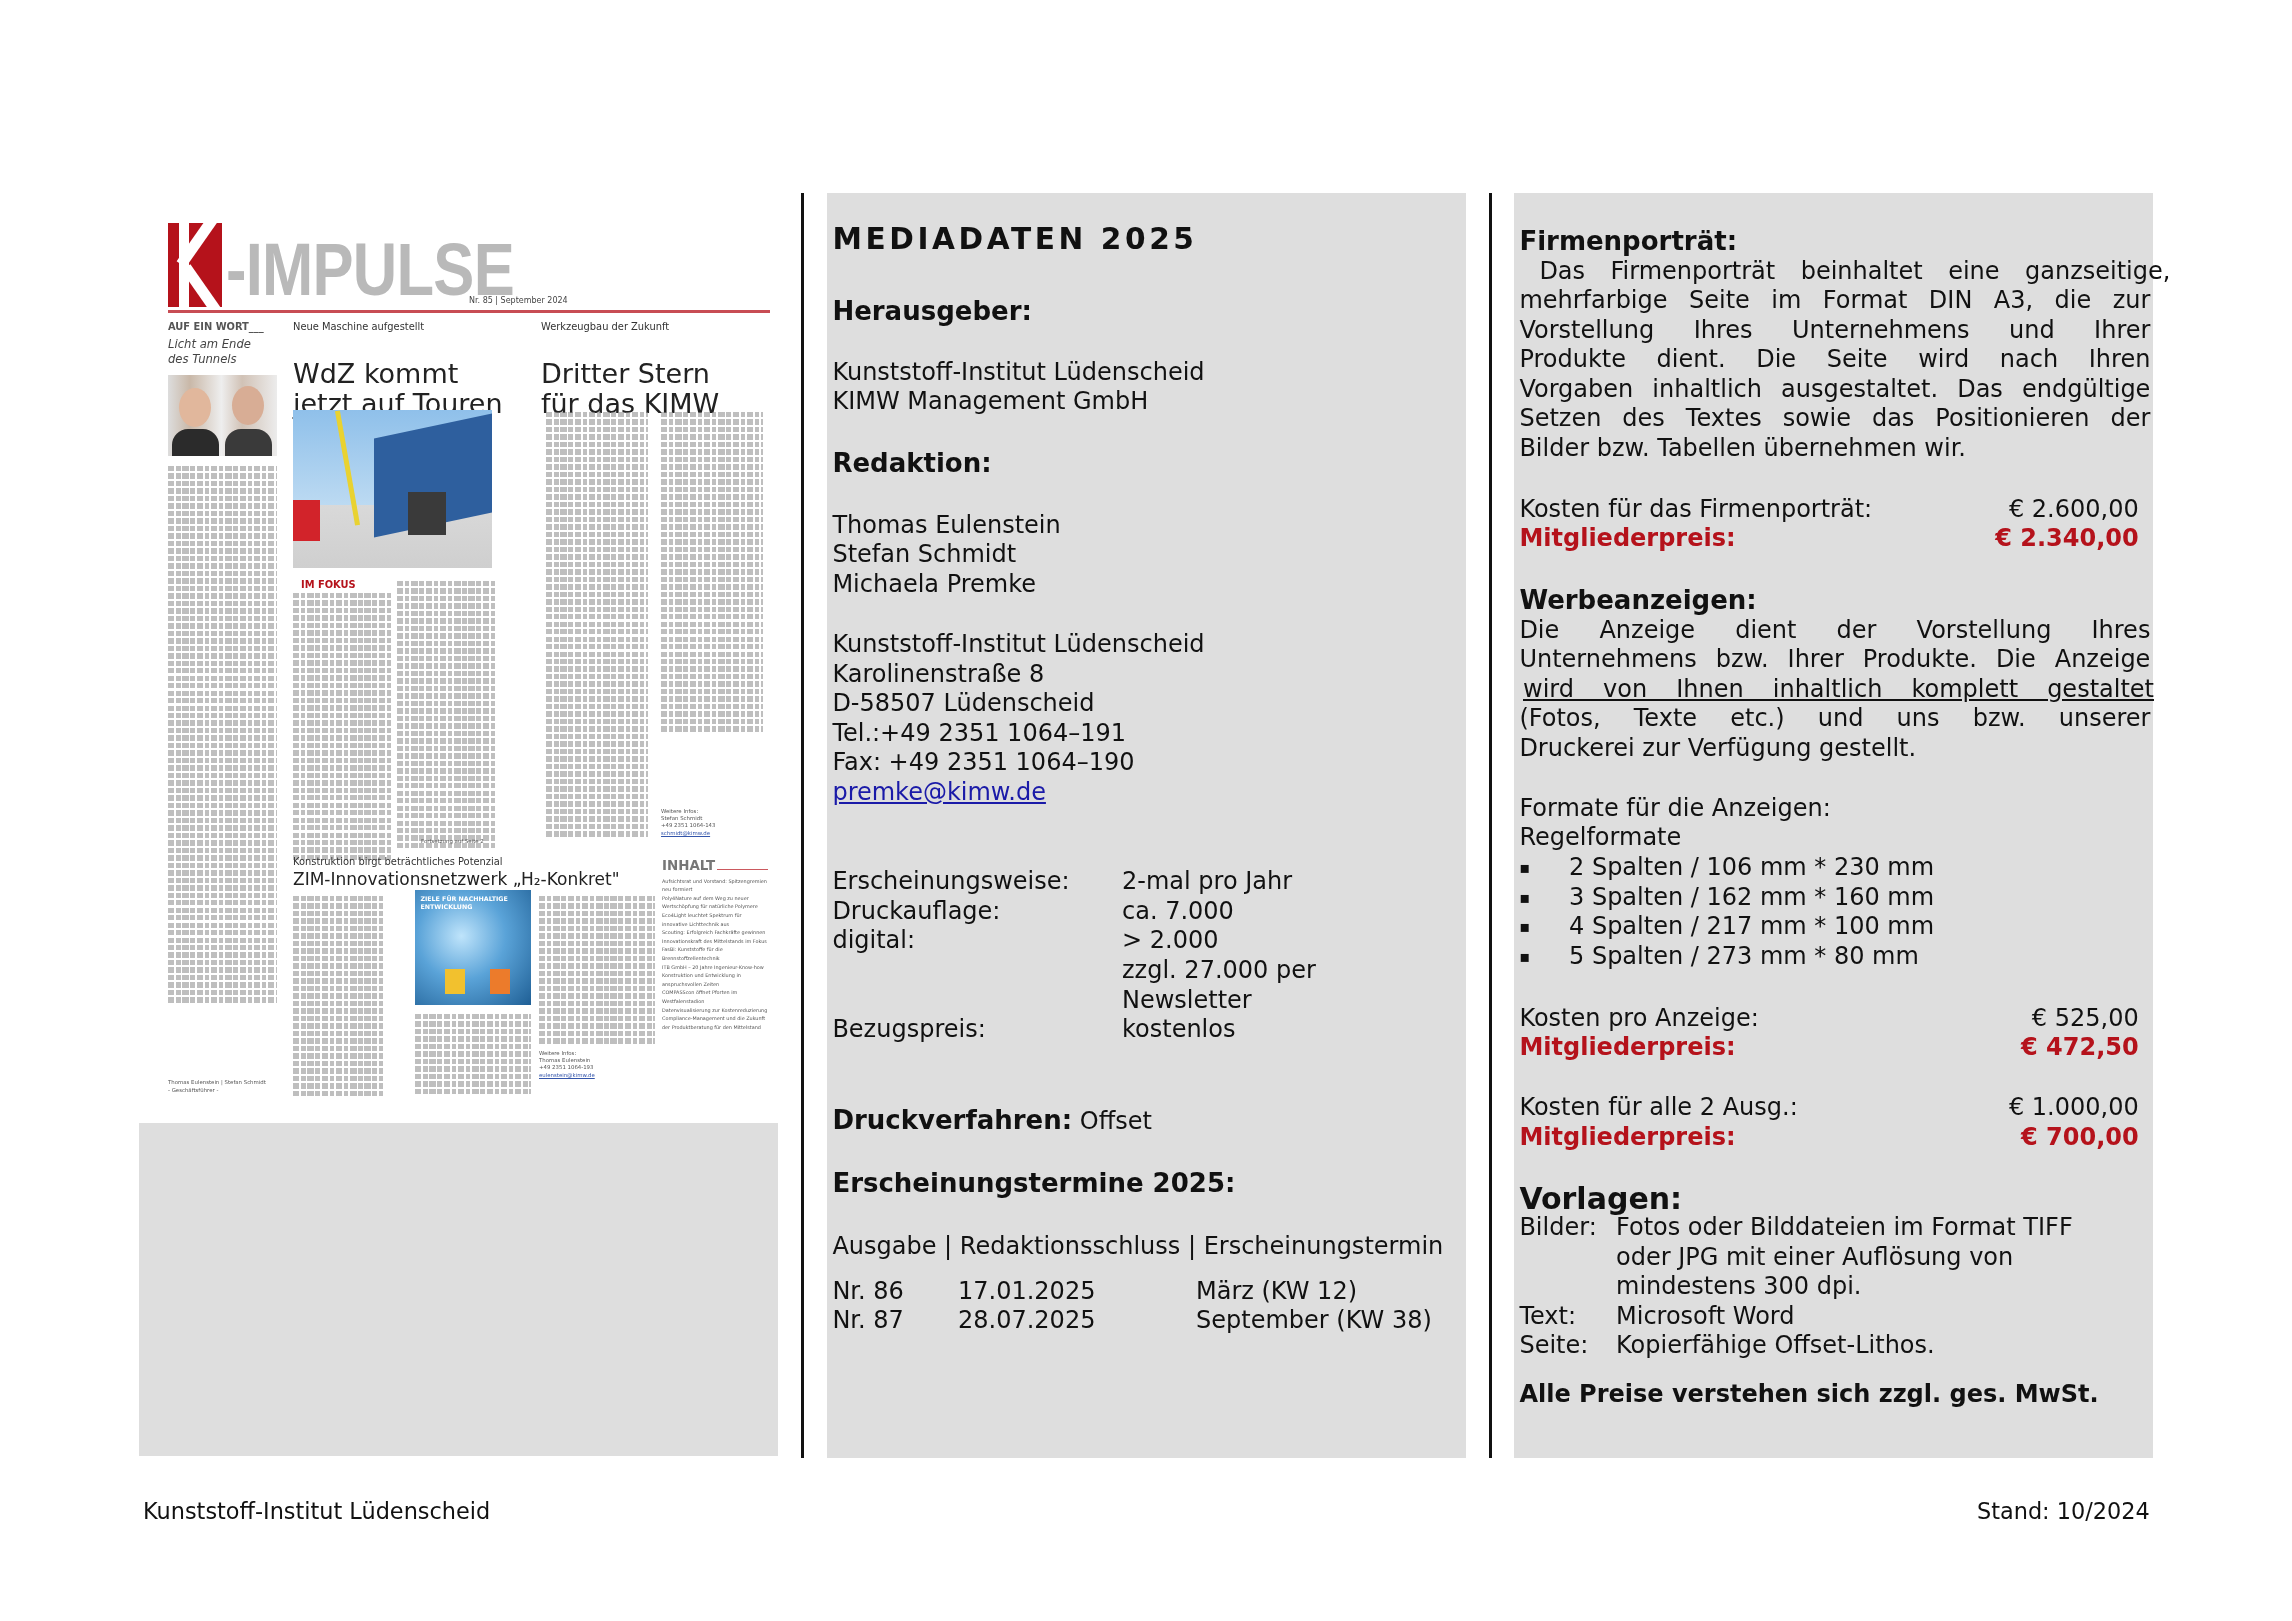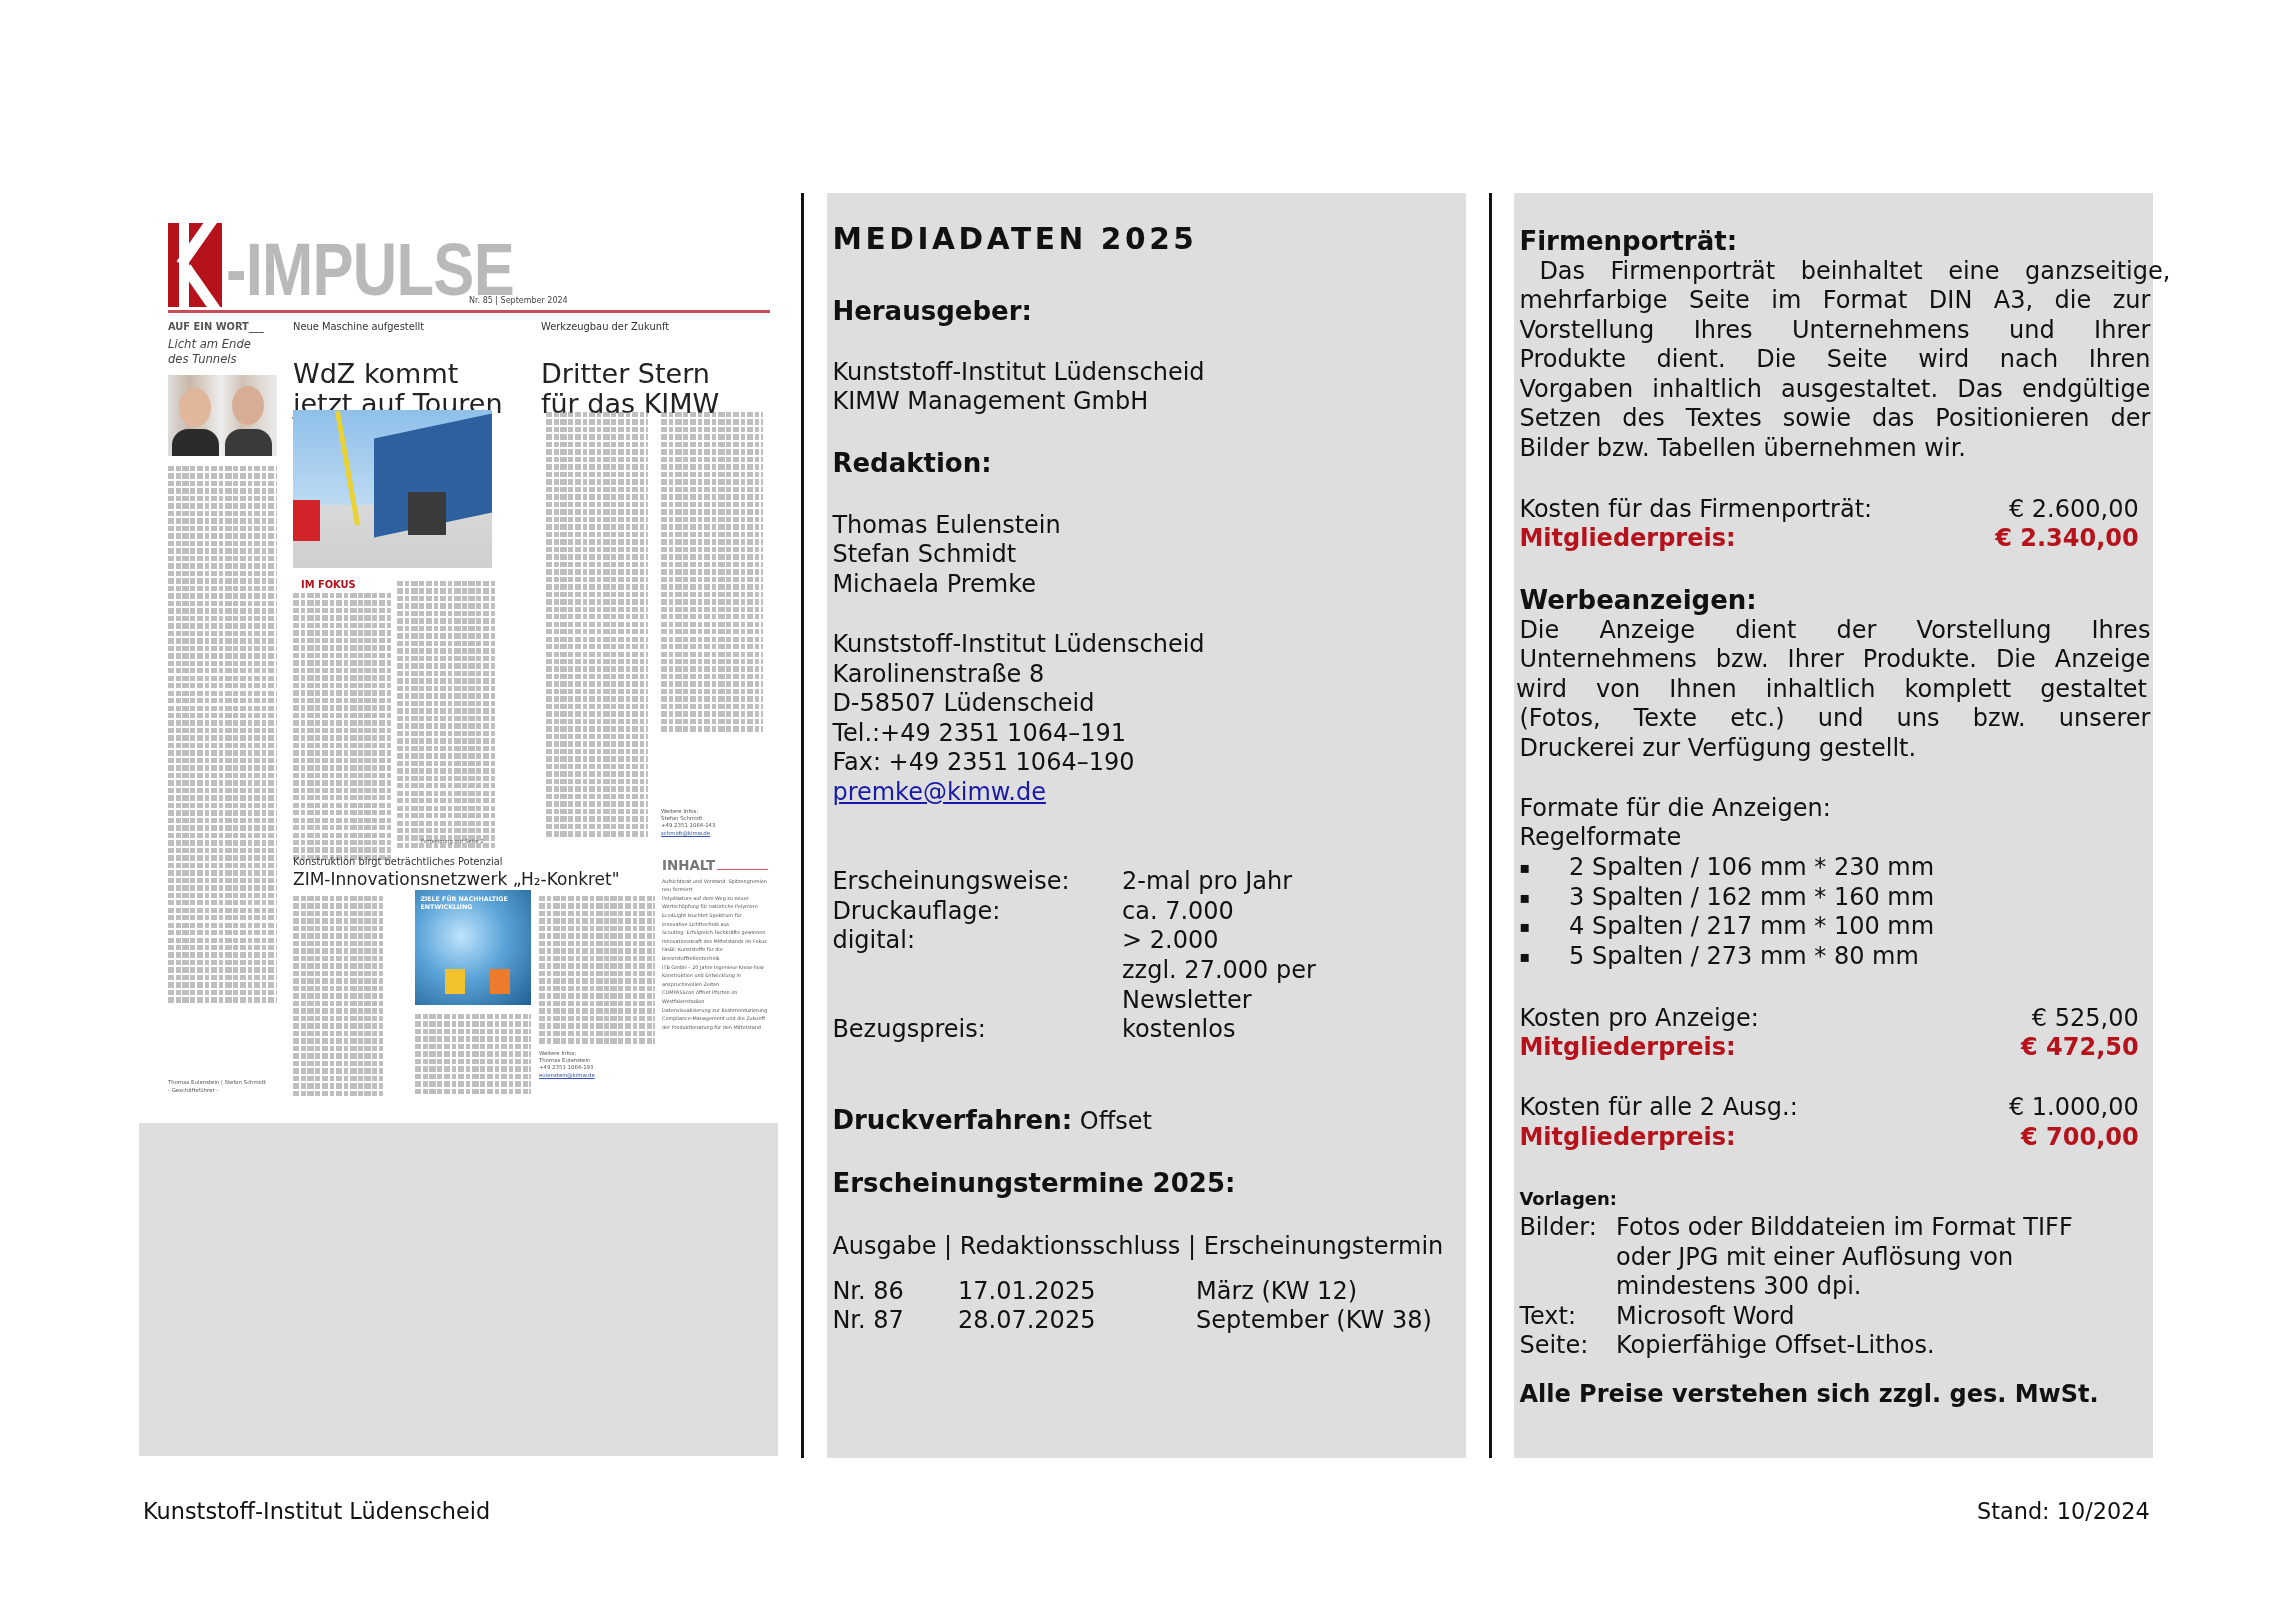--- a/index.html
+++ b/index.html
@@ -533,21 +533,21 @@
   <div class="t just last" style="left:5.4px;top:241px;">Bilder bzw. Tabellen übernehmen wir.</div>
 
   <div class="t" style="left:5.4px;top:302px;">Kosten für das Firmenporträt:</div>
   <div class="t price-right" style="right:14.3px;top:302px;">€ 2.600,00</div>
   <div class="t red" style="left:5.4px;top:331px;">Mitgliederpreis:</div>
   <div class="t red price-right" style="right:14.3px;top:331px;">€ 2.340,00</div>
 
   <div class="t h" style="left:5.4px;top:393px;font-size:26px;">Werbeanzeigen:</div>
   <div class="t just" style="left:5.4px;top:423px;">Die Anzeige dient der Vorstellung Ihres</div>
   <div class="t just" style="left:5.4px;top:452px;">Unternehmens bzw. Ihrer Produkte. Die Anzeige</div>
-  <div class="t just" style="left:2px;top:482px;">wird von Ihnen inhaltlich komplett gestaltet</div>
+  <div class="t just" style="left:9px;top:482px;text-decoration:underline;">wird von Ihnen inhaltlich komplett gestaltet</div>
   <div class="t just" style="left:5.4px;top:511px;">(Fotos, Texte etc.) und uns bzw. unserer</div>
   <div class="t just last" style="left:5.4px;top:541px;">Druckerei zur Verfügung gestellt.</div>
 
   <div class="t" style="left:5.4px;top:601px;">Formate für die Anzeigen:</div>
   <div class="t" style="left:5.4px;top:630px;">Regelformate</div>
 
   <div class="t" style="left:5.4px;top:660px;font-size:16px;">▪</div>
   <div class="t" style="left:55px;top:660px;">2 Spalten / 106 mm * 230 mm</div>
   <div class="t" style="left:5.4px;top:690px;font-size:16px;">▪</div>
   <div class="t" style="left:55px;top:690px;">3 Spalten / 162 mm * 160 mm</div>
@@ -559,21 +559,21 @@
   <div class="t" style="left:5.4px;top:811px;">Kosten pro Anzeige:</div>
   <div class="t price-right" style="right:14.3px;top:811px;">€ 525,00</div>
   <div class="t red" style="left:5.4px;top:840px;">Mitgliederpreis:</div>
   <div class="t red price-right" style="right:14.3px;top:840px;">€ 472,50</div>
 
   <div class="t" style="left:5.4px;top:900px;">Kosten für alle 2 Ausg.:</div>
   <div class="t price-right" style="right:14.3px;top:900px;">€ 1.000,00</div>
   <div class="t red" style="left:5.4px;top:930px;">Mitgliederpreis:</div>
   <div class="t red price-right" style="right:14.3px;top:930px;">€ 700,00</div>
 
-  <div class="t h" style="left:5.4px;top:991px;font-size:18px;">Vorlagen:</div>
+  <div class="t h" style="left:5.4px;top:991px;font-size:30px;">Vorlagen:</div>
   <div class="t" style="left:5.4px;top:1020px;">Bilder:</div>
   <div class="t" style="left:102px;top:1020px;">Fotos oder Bilddateien im Format TIFF</div>
   <div class="t" style="left:102px;top:1050px;">oder JPG mit einer Auflösung von</div>
   <div class="t" style="left:102px;top:1079px;">mindestens 300 dpi.</div>
   <div class="t" style="left:5.4px;top:1109px;">Text:</div>
   <div class="t" style="left:102px;top:1109px;">Microsoft Word</div>
   <div class="t" style="left:5.4px;top:1138px;">Seite:</div>
   <div class="t" style="left:102px;top:1138px;">Kopierfähige Offset-Lithos.</div>
 
   <div class="t h" style="left:5.4px;top:1187px;">Alle Preise verstehen sich zzgl. ges. MwSt.</div>

